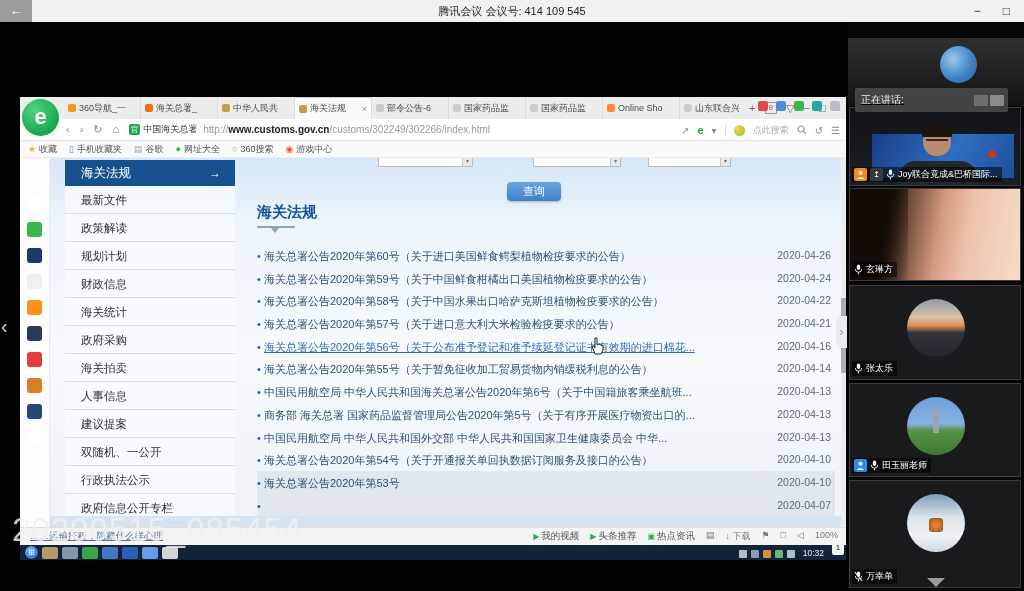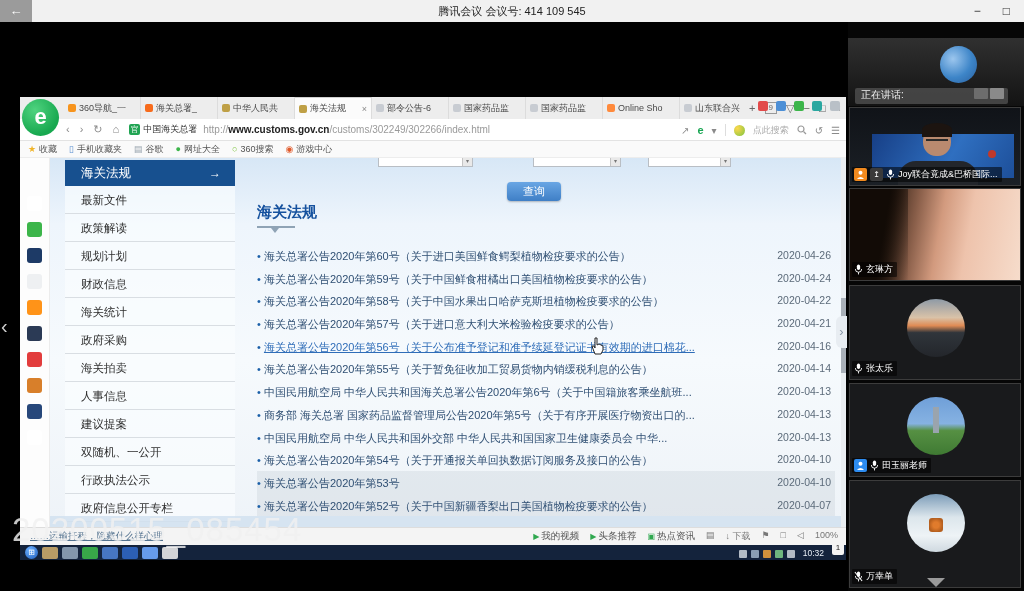--- a/index.html
+++ b/index.html
@@ -123,22 +123,22 @@
   .chev-right { position:absolute; left:836px; top:316px; width:11px; height:32px; background:#e8edf2;
                 border-radius:6px 0 0 6px; color:#8a98a8; font-size:13px; text-align:center; line-height:32px; z-index:30; }
   .cursor-hand { position:absolute; left:590px; top:337px; z-index:50; }
 
   
   .vpanel { position:absolute; left:848px; top:22px; width:176px; height:569px; background:#060606; }
   .vp-top { position:absolute; left:0; top:16px; width:176px; height:68px;
             background:linear-gradient(#303030,#131313); }
   .vp-avatar { position:absolute; left:92px; top:24px; width:37px; height:37px; border-radius:50%;
                background:radial-gradient(circle at 35% 35%, #9cc6ee, #3d85c8 55%, #2a5f9e); z-index:2; }
-  .speak-bar { position:absolute; left:7px; top:66px; width:153px; height:16px; border-radius:2px;
-               background:rgba(72,72,72,0.92); display:flex; align-items:flex-start; z-index:3; }
+  .speak-bar { position:absolute; left:7px; top:66px; width:153px; height:24px; border-radius:2px;
+               background:rgba(72,72,72,0.92); display:flex; align-items:center; z-index:3;text-decoration:underline; }
   .speak-label { font-size:10px; color:#f0f0f0; margin-left:6px; }
   .speak-thumbs { position:absolute; right:4px; display:flex; gap:2px; }
   .speak-thumbs i { width:14px; height:11px; background:#6d6d6d; display:block; border-radius:1px; }
   .speak-thumbs i:last-child { background:#8a8a8a; }
 
   .tile { position:absolute; left:1px; width:172px; background:#191a1c; border:1px solid #3c3c3c; overflow:hidden; }
   .t1 { top:85px;  height:79px; background:linear-gradient(#101318,#1b2026); }
   .t2 { top:166px; height:93px;
         background:linear-gradient(100deg,#181008 0%,#2a1a10 20%,#8a5f4a 38%,#d29a7e 52%,#eec3ac 68%,#f6dccb 100%); }
   .t3 { top:263px; height:95px;padding-left:24px; } .t4 { top:361px; height:94px; } .t5 { top:458px; height:108px; }
@@ -439,21 +439,20 @@
           </div>
           <div class="ann-row">
             <span class="ann-title">海关总署公告2020年第54号（关于开通报关单回执数据订阅服务及接口的公告）</span>
             <span class="ann-date">2020-04-10</span>
           </div>
           <div class="ann-row">
             <span class="ann-title">海关总署公告2020年第53号</span>
             <span class="ann-date">2020-04-10</span>
           </div>
           <div class="ann-row">
-            <span class="ann-title">海关总署公告2020年第52号（关于中国新疆香梨出口美国植物检疫要求的公告）</span>
             <span class="ann-date">2020-04-07</span>
           </div>
         </div>
       <div class="page-footer"></div>
 
       <div class="page-scroll">
         <div class="page-thumb"></div>
       </div>
     </div>
 

